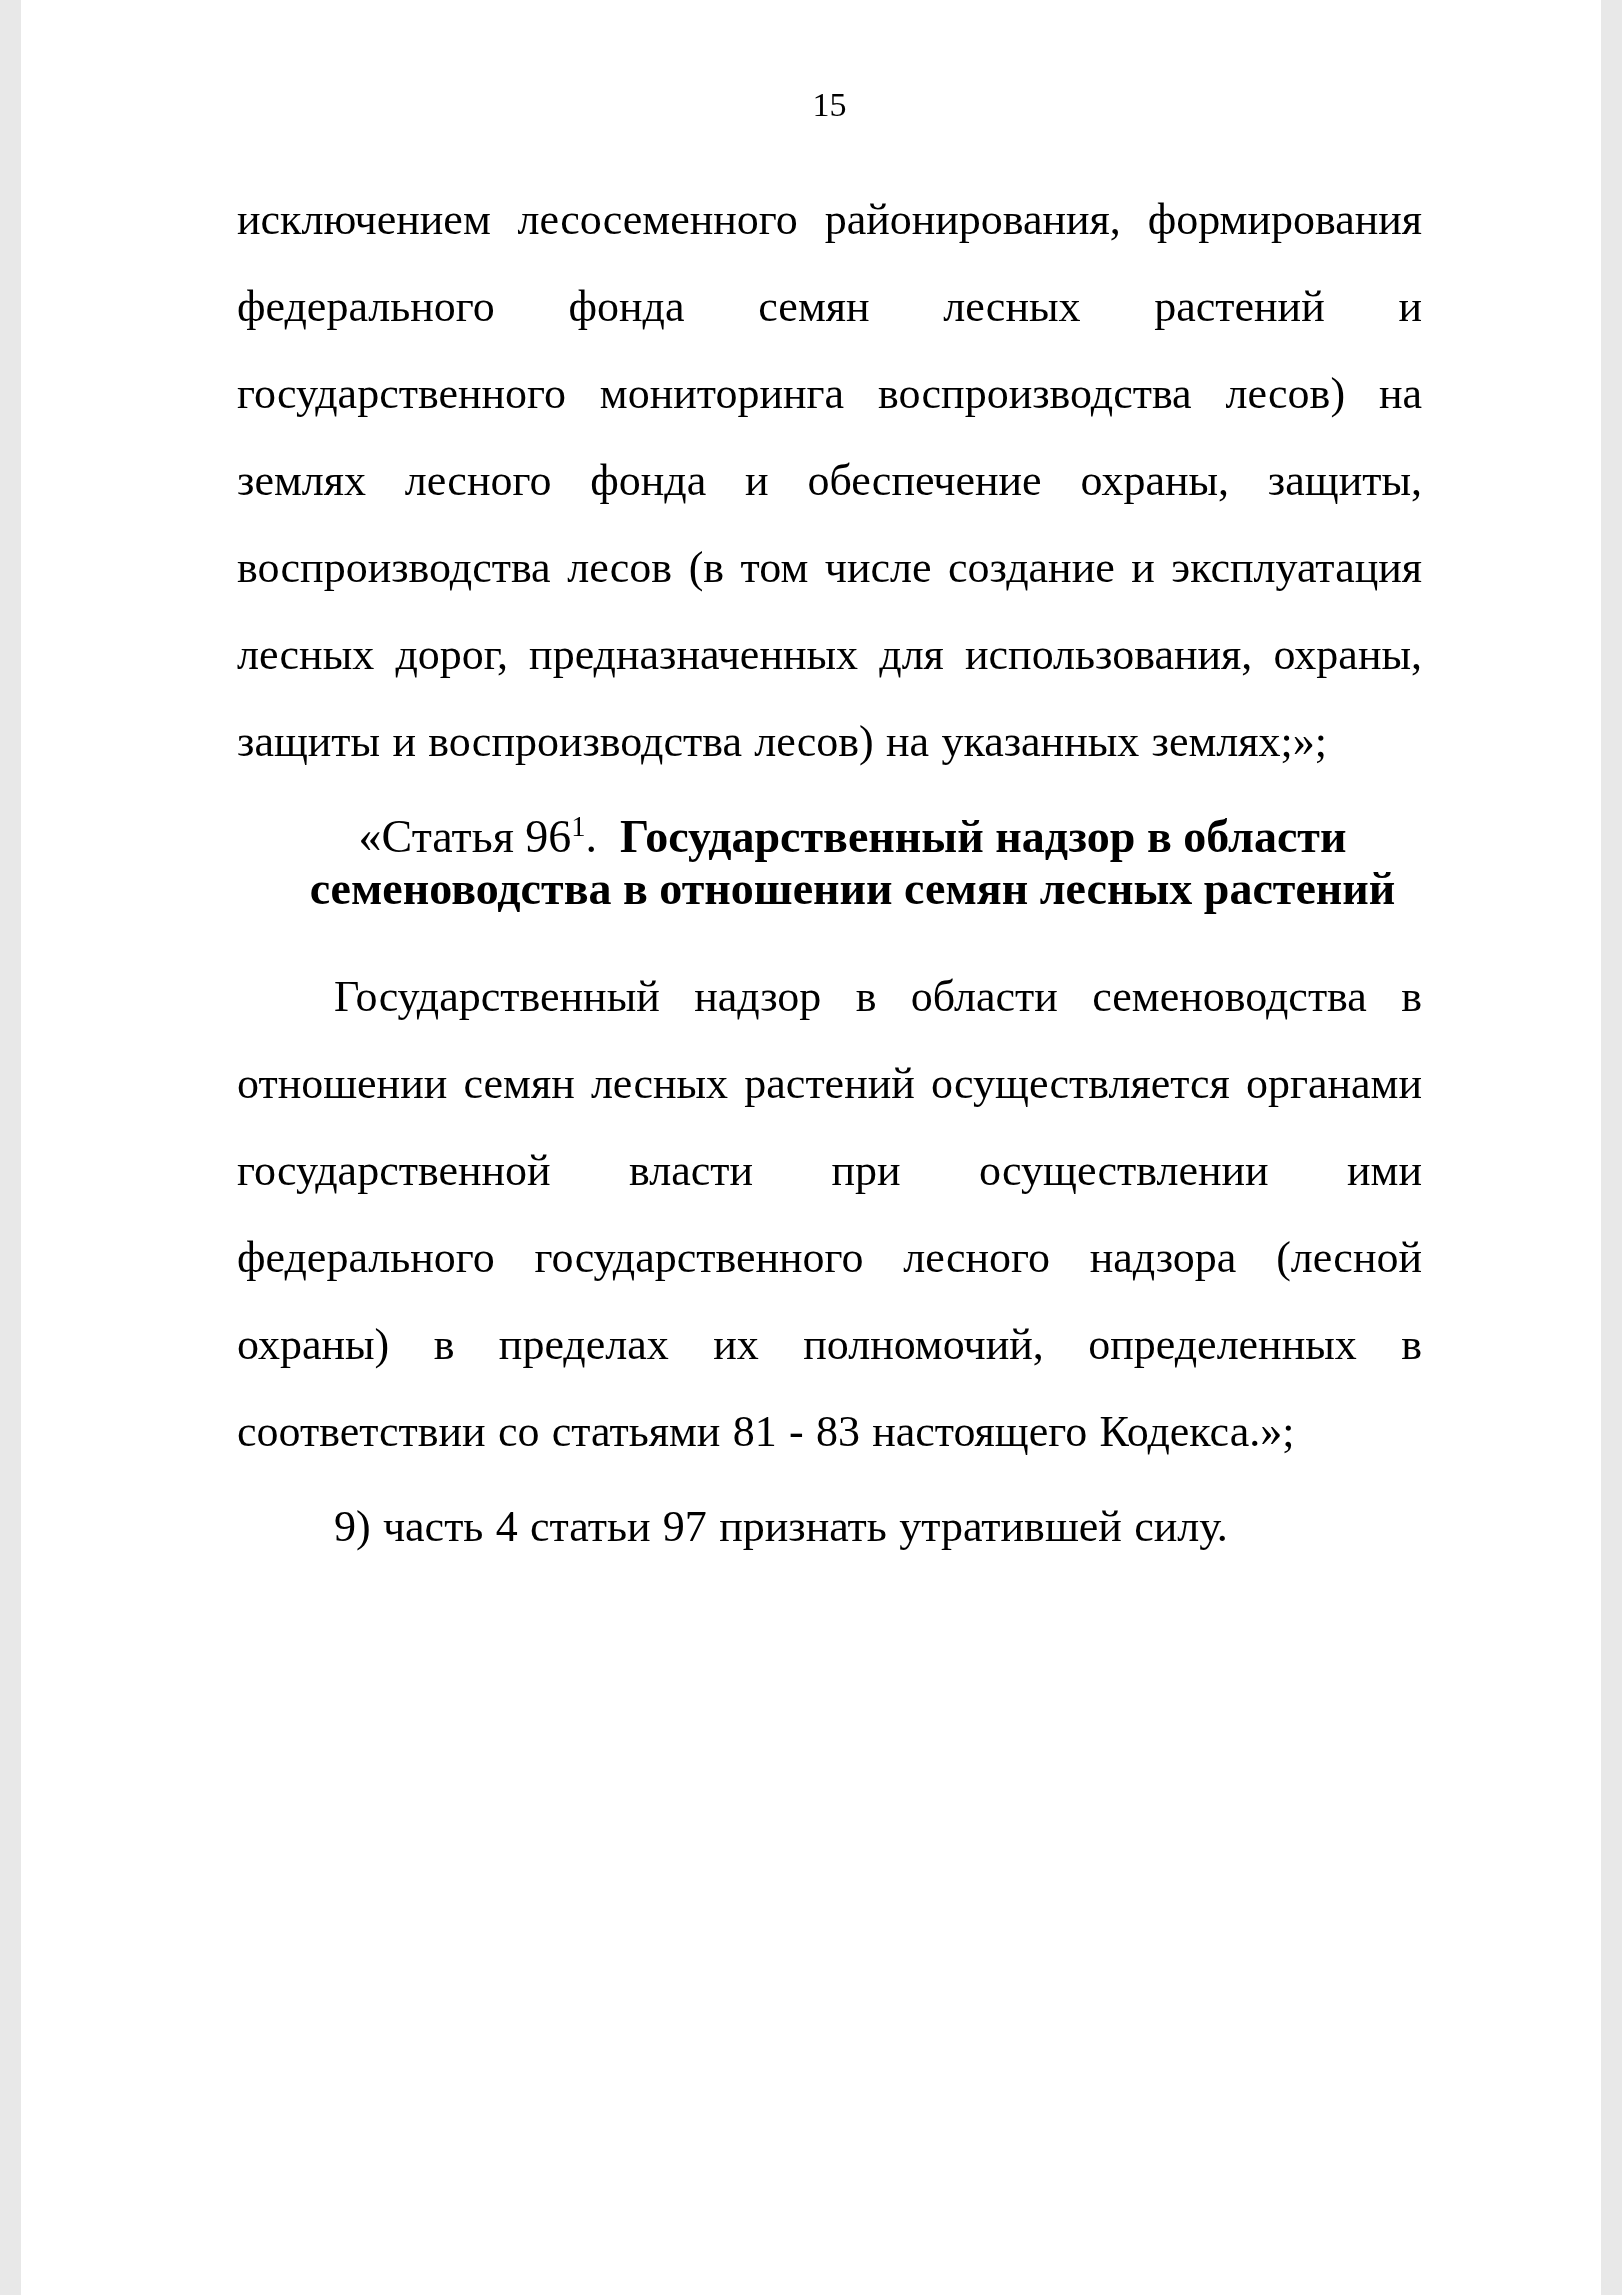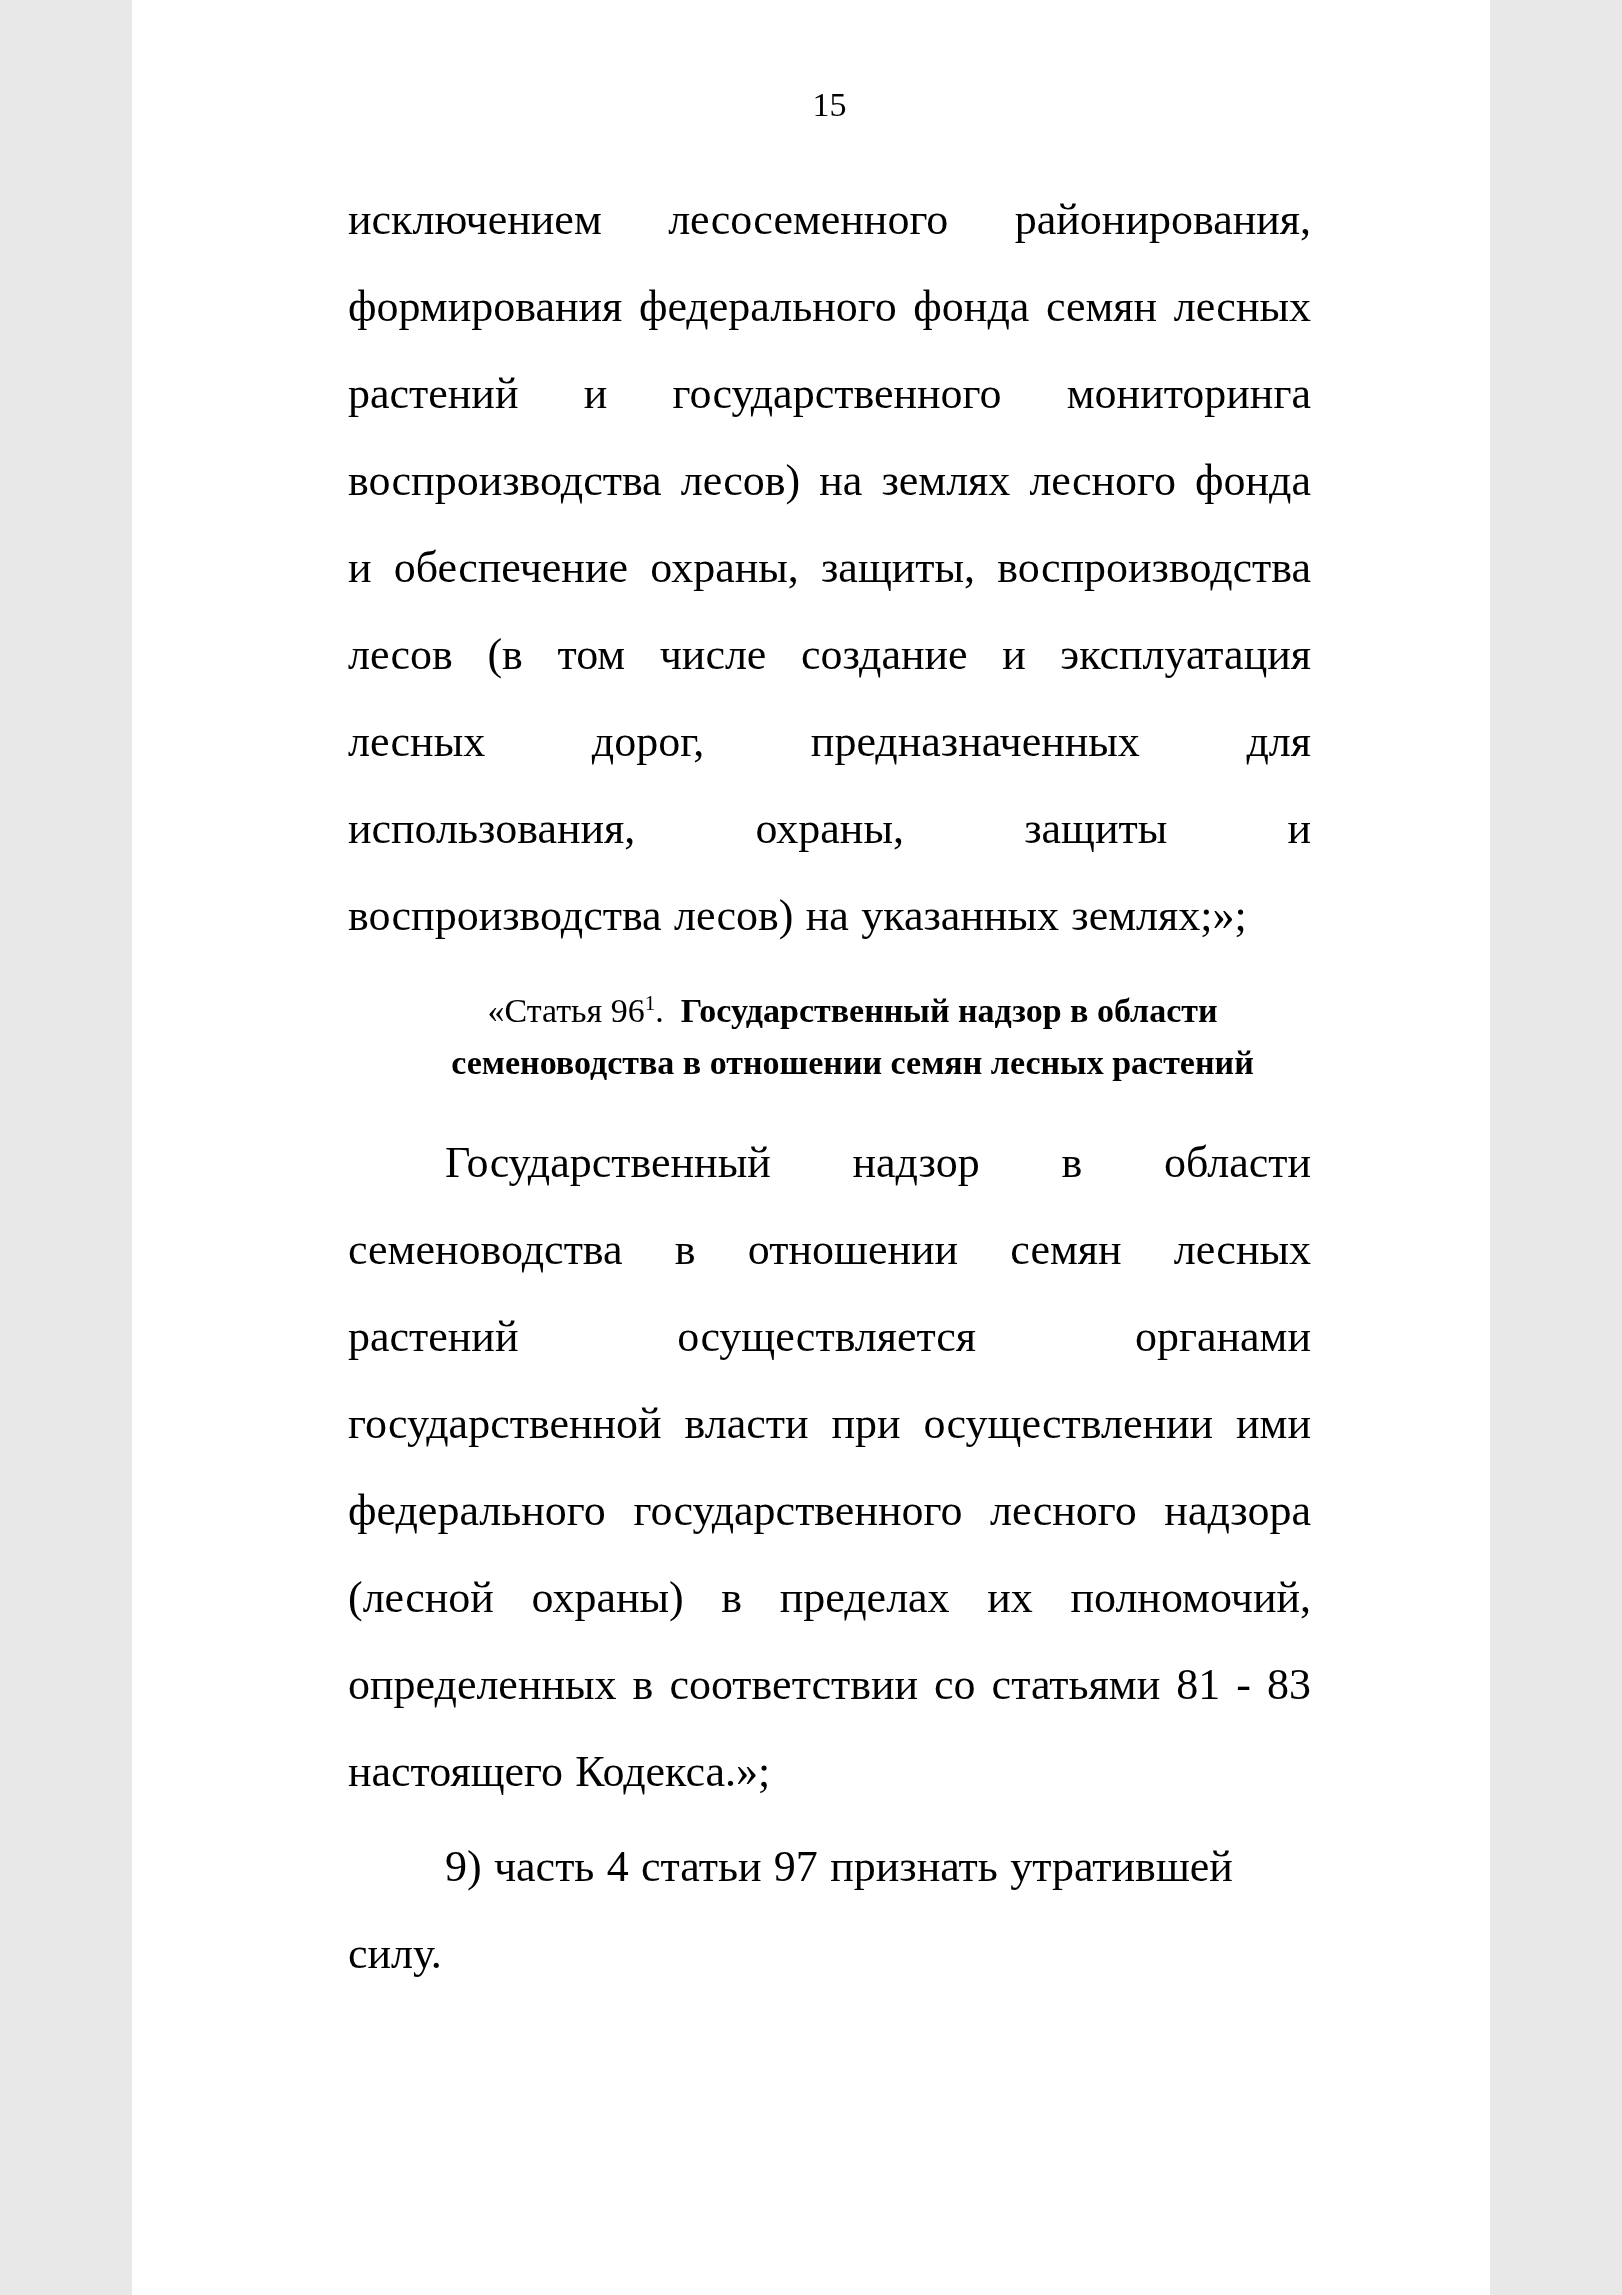--- a/index.html
+++ b/index.html
@@ -2,21 +2,21 @@
 <html style="font-size:10.5px"><head>
 <meta charset="utf-8">
 <style>
   html, body {
     margin: 0;
     padding: 0;
     background: #e8e8e8;
   }
   .page {
     position: relative;
-    width: 1358px;
+    width: 1580px;
     height: 2295px;
     margin: 0 auto;
     background: #ffffff;
     color: #000000;
     font-family: "Liberation Serif", "DejaVu Serif", serif;
     box-sizing: border-box;
     padding: 85px 171px 131px 208px;
   }
   .page-number {
     text-align: center;
@@ -32,23 +32,23 @@
     text-align-last: left;
     word-spacing: 1.3px;
   }
   p.body.indent {
     text-indent: 97px;
   }
   p.body.left {
     text-align: left;
   }
   p.heading {
-    font-size: 34px;
+    font-size: 46px;
     line-height: 52px;
-    margin: 26px 0 30px 0;
+    margin: 26px 0 38px 0;
     text-align: center;
     padding-left: 46px;
   }
   p.heading .title {
     font-weight: bold;
   }
   sup {
     font-size: 62%;
     line-height: 0;
     vertical-align: super;

